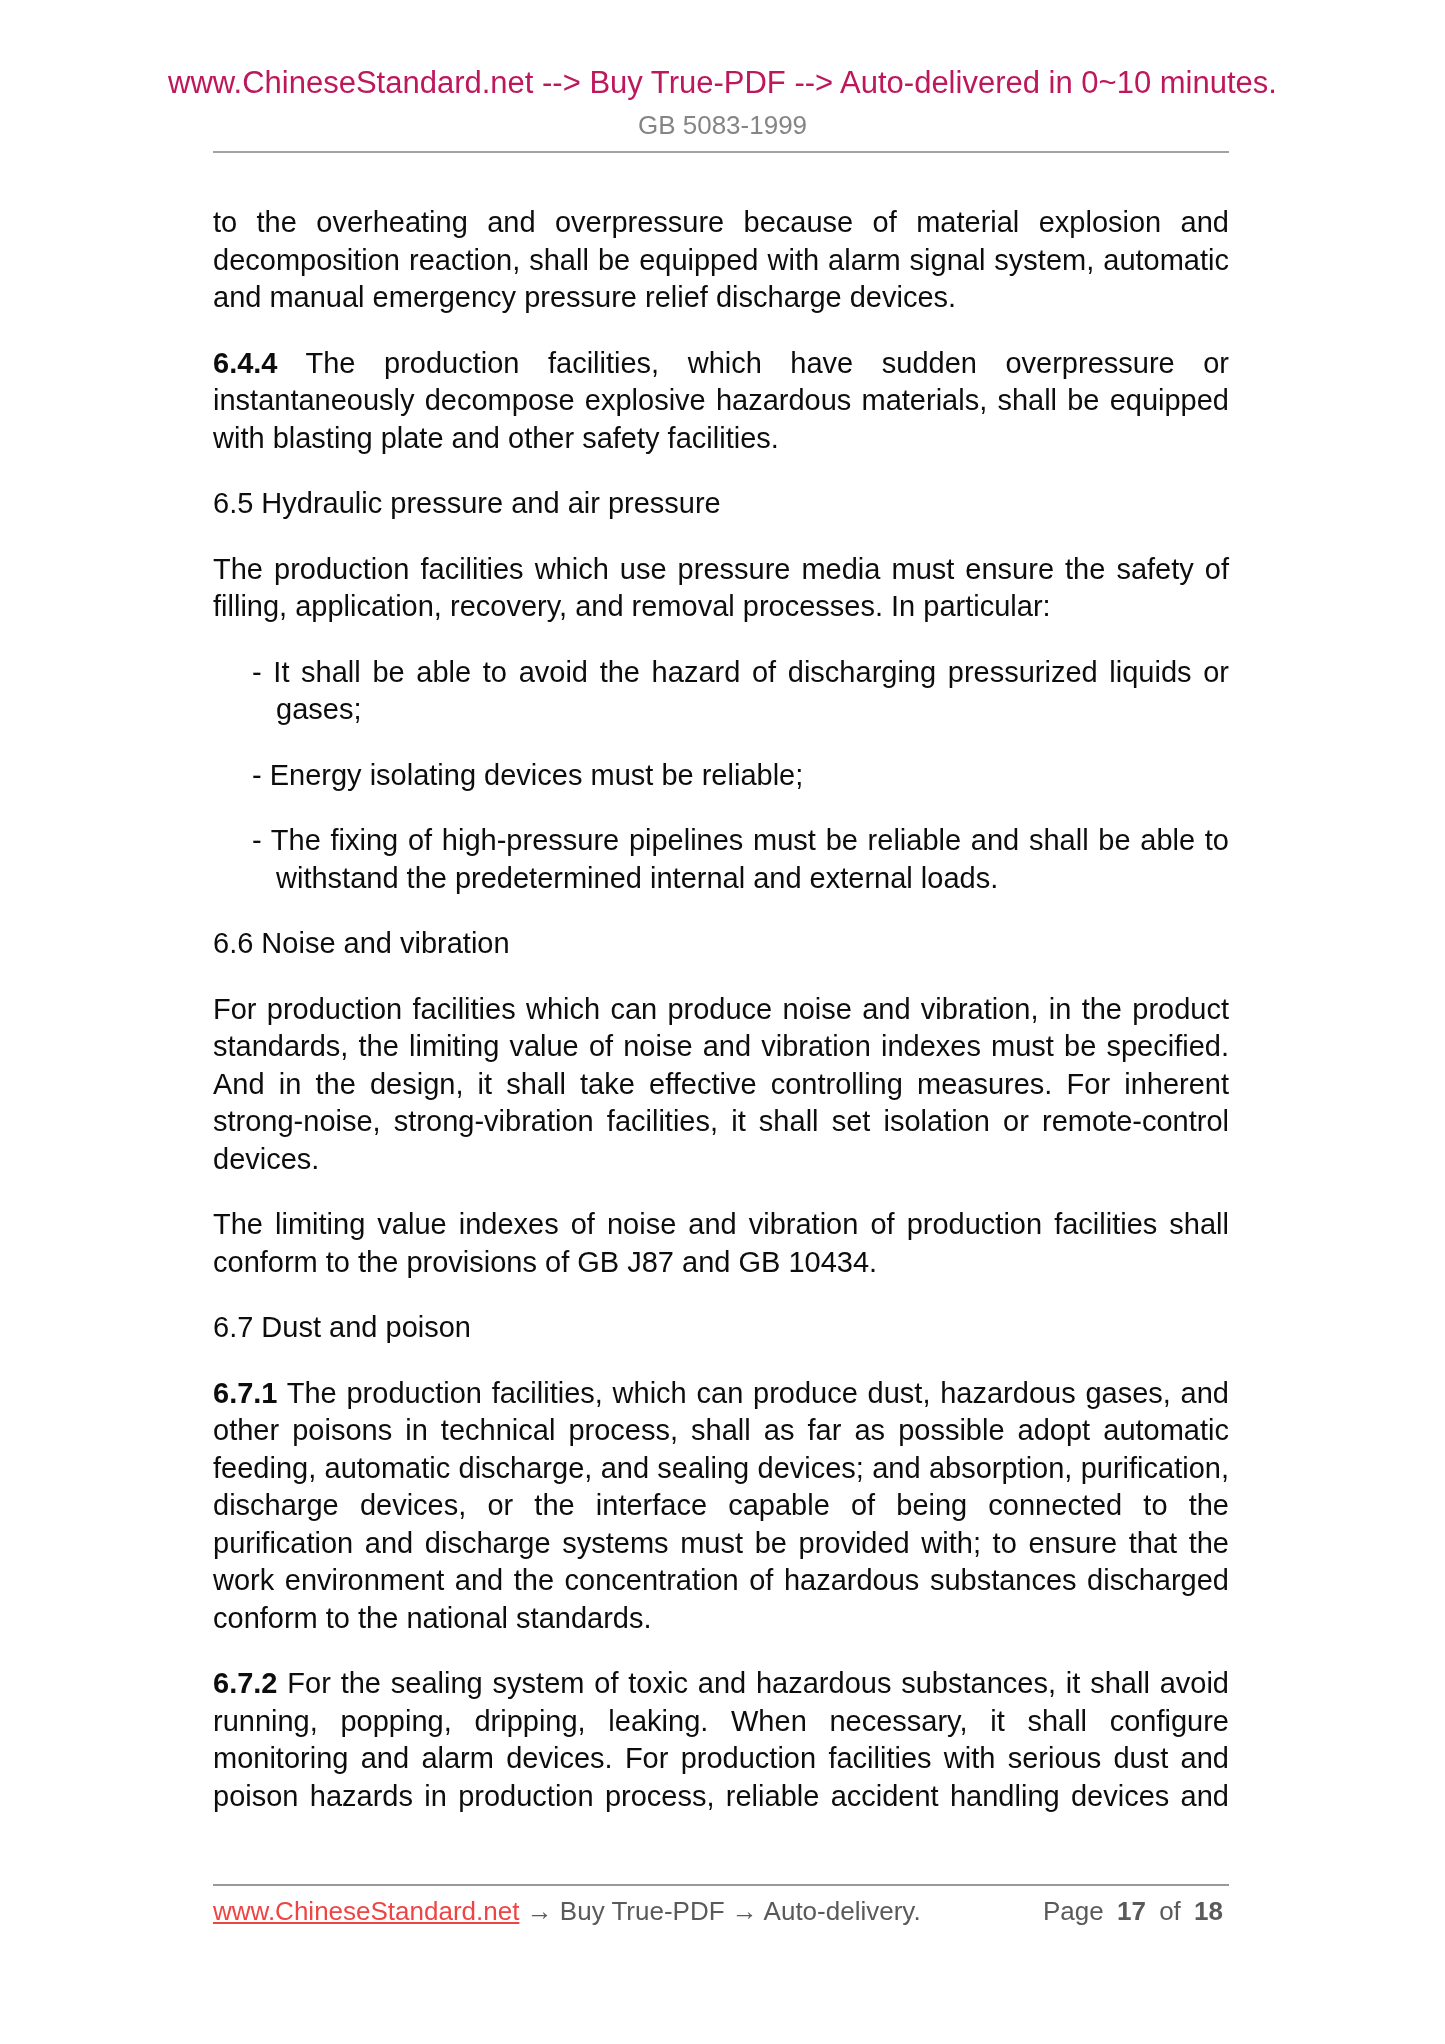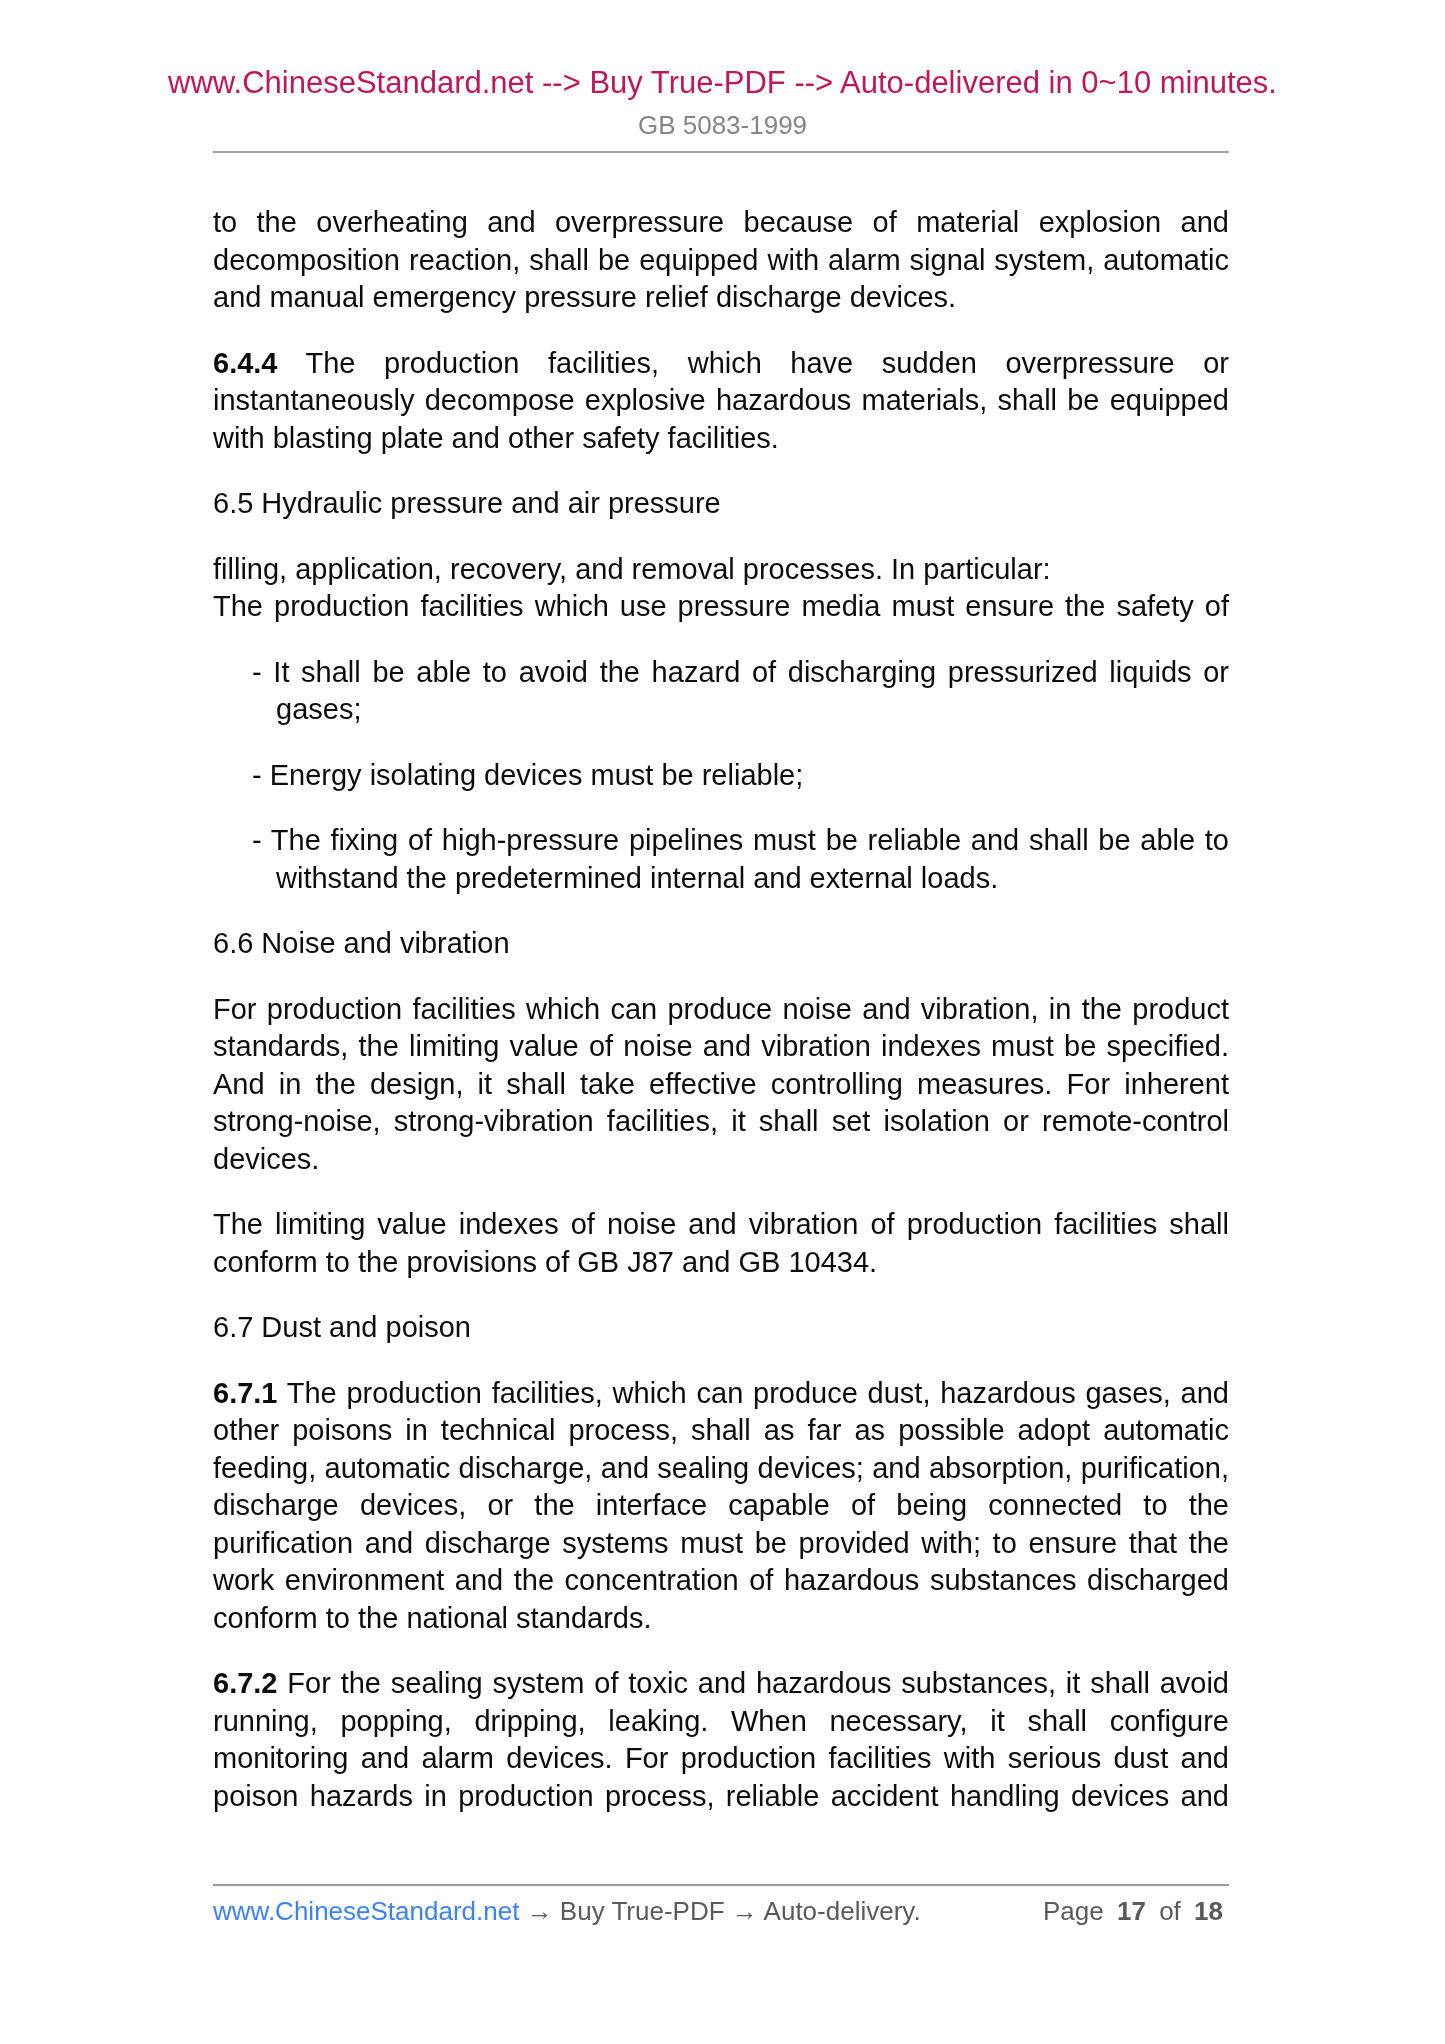--- a/index.html
+++ b/index.html
@@ -43,21 +43,21 @@
   
   .ftr-rule {
     position: absolute; top: 1884px; left: 213px; width: 1016px;
     border-top: 2px solid #999999; height: 0;
   }
   .footer {
     position: absolute; top: 1896px; left: 213px; width: 1016px;
     display: flex; justify-content: space-between; align-items: baseline;
     font-size: 26px; line-height: 30px; color: #5a5a5a;
   }
-  .f-site { color: #3b82f6; cursor: pointer; }
+  .f-site { text-decoration: underline; color: #ef4444; cursor: pointer; }
   .f-right { word-spacing: 6px; padding-right: 6px; text-align: center; }
   .f-right b { font-weight: bold; }
 </style>
 </head>
 <body>
 
 <div class="page">
 
   <div class="hdr1">www.ChineseStandard.net --&gt; Buy True-PDF --&gt; Auto-delivered in 0~10 minutes.</div>
   <div class="hdr2">GB 5083-1999</div>
@@ -69,22 +69,22 @@
         <div class="ln">decomposition reaction, shall be equipped with alarm signal system, automatic</div>
         <div class="ln ln-end">and manual emergency pressure relief discharge devices.</div>
       </div>
       <div class="block para">
         <div class="ln"><b>6.4.4</b> The production facilities, which have sudden overpressure or</div>
         <div class="ln">instantaneously decompose explosive hazardous materials, shall be equipped</div>
         <div class="ln ln-end">with blasting plate and other safety facilities.</div>
       </div>
       <div class="block heading">6.5 Hydraulic pressure and air pressure</div>
       <div class="block para">
+        <div class="ln">The production facilities which use pressure media must ensure the safety of</div>
         <div class="ln ln-end">filling, application, recovery, and removal processes. In particular:</div>
-        <div class="ln">The production facilities which use pressure media must ensure the safety of</div>
       </div>
       <div class="block bullet">
         <div class="ln">- It shall be able to avoid the hazard of discharging pressurized liquids or</div>
         <div class="ln ln-end ln-cont">gases;</div>
       </div>
       <div class="block bullet">
         <div class="ln ln-end">- Energy isolating devices must be reliable;</div>
       </div>
       <div class="block bullet">
         <div class="ln">- The fixing of high-pressure pipelines must be reliable and shall be able to</div>

